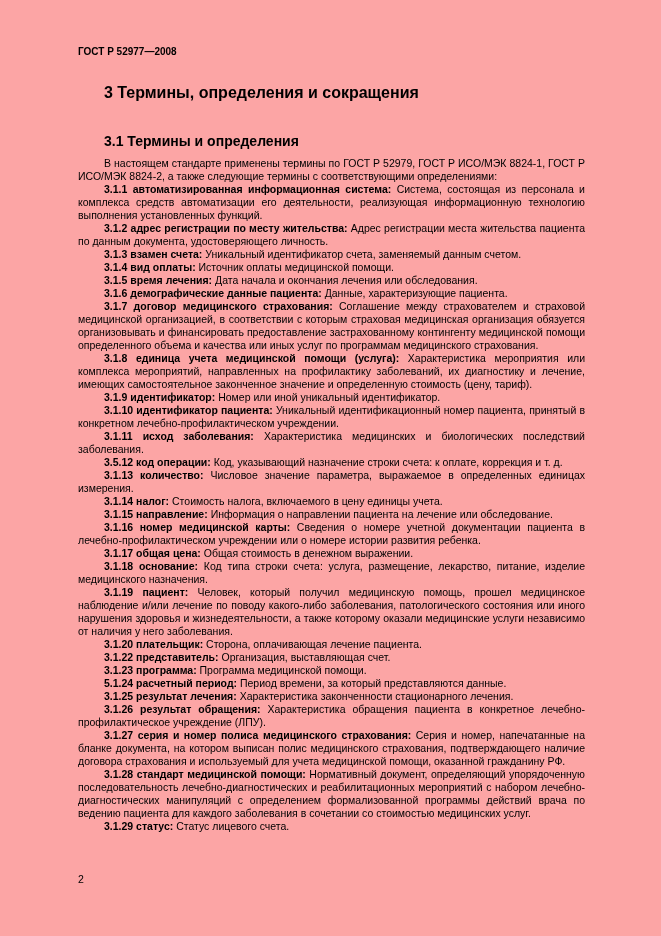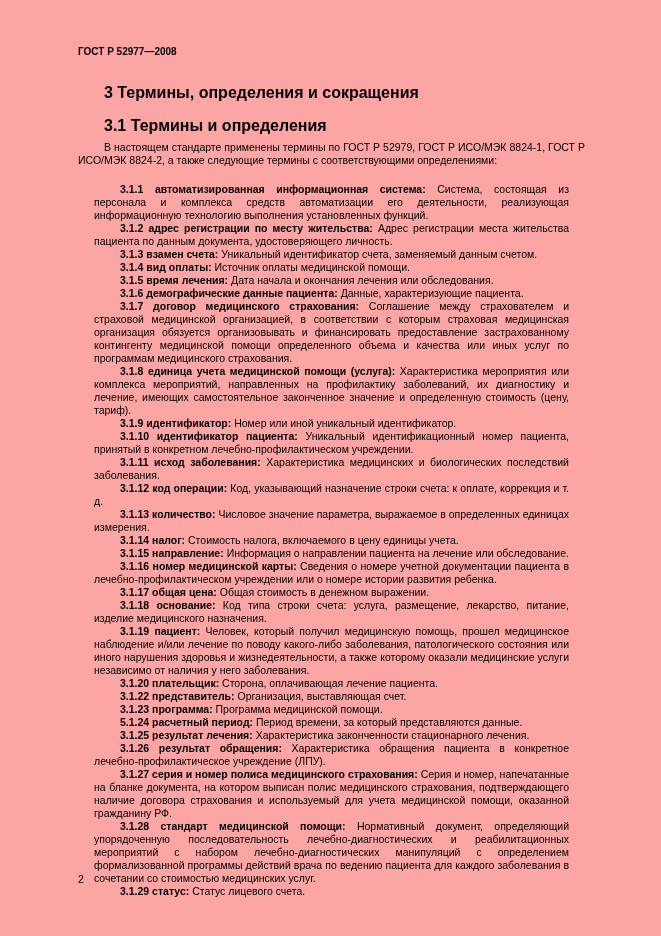--- a/index.html
+++ b/index.html
@@ -25,32 +25,32 @@
     font-size: 10px;
     line-height: 12px;
   }
   .section-title {
     font-size: 16px;
     line-height: 14px;
     font-weight: bold;
     margin: 28px 0 0 26px;
   }
   .subsection-title {
-    font-size: 16px;
+    font-size: 14px;
     line-height: 13px;
     font-weight: bold;
-    margin: 19px 0 0 26px;
+    margin: 35px 0 0 26px;
   }
   .intro {
     margin: 9px 0 0 0;
     text-indent: 26px;
     text-align: justify;
   }
   .terms {
-    margin: 16px;
+    margin: 0;
   }
   .terms p.term {
     margin: 0;
     text-indent: 26px;
     text-align: justify;
   }
   .terms p.term b {
     font-weight: bold;
   }
   .page-number {
@@ -77,21 +77,21 @@
       <p class="term"><b>3.1.2 адрес регистрации по месту жительства:</b> Адрес регистрации места жительства пациента по данным документа, удостоверяющего личность.</p>
       <p class="term"><b>3.1.3 взамен счета:</b> Уникальный идентификатор счета, заменяемый данным счетом.</p>
       <p class="term"><b>3.1.4 вид оплаты:</b> Источник оплаты медицинской помощи.</p>
       <p class="term"><b>3.1.5 время лечения:</b> Дата начала и окончания лечения или обследования.</p>
       <p class="term"><b>3.1.6 демографические данные пациента:</b> Данные, характеризующие пациента.</p>
       <p class="term"><b>3.1.7 договор медицинского страхования:</b> Соглашение между страхователем и страховой медицинской организацией, в соответствии с которым страховая медицинская организация обязуется организовывать и финансировать предоставление застрахованному контингенту медицинской помощи определенного объема и качества или иных услуг по программам медицинского страхования.</p>
       <p class="term"><b>3.1.8 единица учета медицинской помощи (услуга):</b> Характеристика мероприятия или комплекса мероприятий, направленных на профилактику заболеваний, их диагностику и лечение, имеющих самостоятельное законченное значение и определенную стоимость (цену, тариф).</p>
       <p class="term"><b>3.1.9 идентификатор:</b> Номер или иной уникальный идентификатор.</p>
       <p class="term"><b>3.1.10 идентификатор пациента:</b> Уникальный идентификационный номер пациента, принятый в конкретном лечебно-профилактическом учреждении.</p>
       <p class="term"><b>3.1.11 исход заболевания:</b> Характеристика медицинских и биологических последствий заболевания.</p>
-      <p class="term"><b>3.1.12 код операции:</b> Код, указывающий назначение строки счета: к оплате, коррекция и т. д.</p>
+      <p class="term"><b>3.5.12 код операции:</b> Код, указывающий назначение строки счета: к оплате, коррекция и т. д.</p>
       <p class="term"><b>3.1.13 количество:</b> Числовое значение параметра, выражаемое в определенных единицах измерения.</p>
       <p class="term"><b>3.1.14 налог:</b> Стоимость налога, включаемого в цену единицы учета.</p>
       <p class="term"><b>3.1.15 направление:</b> Информация о направлении пациента на лечение или обследование.</p>
       <p class="term"><b>3.1.16 номер медицинской карты:</b> Сведения о номере учетной документации пациента в лечебно-профилактическом учреждении или о номере истории развития ребенка.</p>
       <p class="term"><b>3.1.17 общая цена:</b> Общая стоимость в денежном выражении.</p>
       <p class="term"><b>3.1.18 основание:</b> Код типа строки счета: услуга, размещение, лекарство, питание, изделие медицинского назначения.</p>
       <p class="term"><b>3.1.19 пациент:</b> Человек, который получил медицинскую помощь, прошел медицинское наблюдение и/или лечение по поводу какого-либо заболевания, патологического состояния или иного нарушения здоровья и жизнедеятельности, а также которому оказали медицинские услуги независимо от наличия у него заболевания.</p>
       <p class="term"><b>3.1.20 плательщик:</b> Сторона, оплачивающая лечение пациента.</p>
       <p class="term"><b>3.1.22 представитель:</b> Организация, выставляющая счет.</p>
       <p class="term"><b>3.1.23 программа:</b> Программа медицинской помощи.</p>

